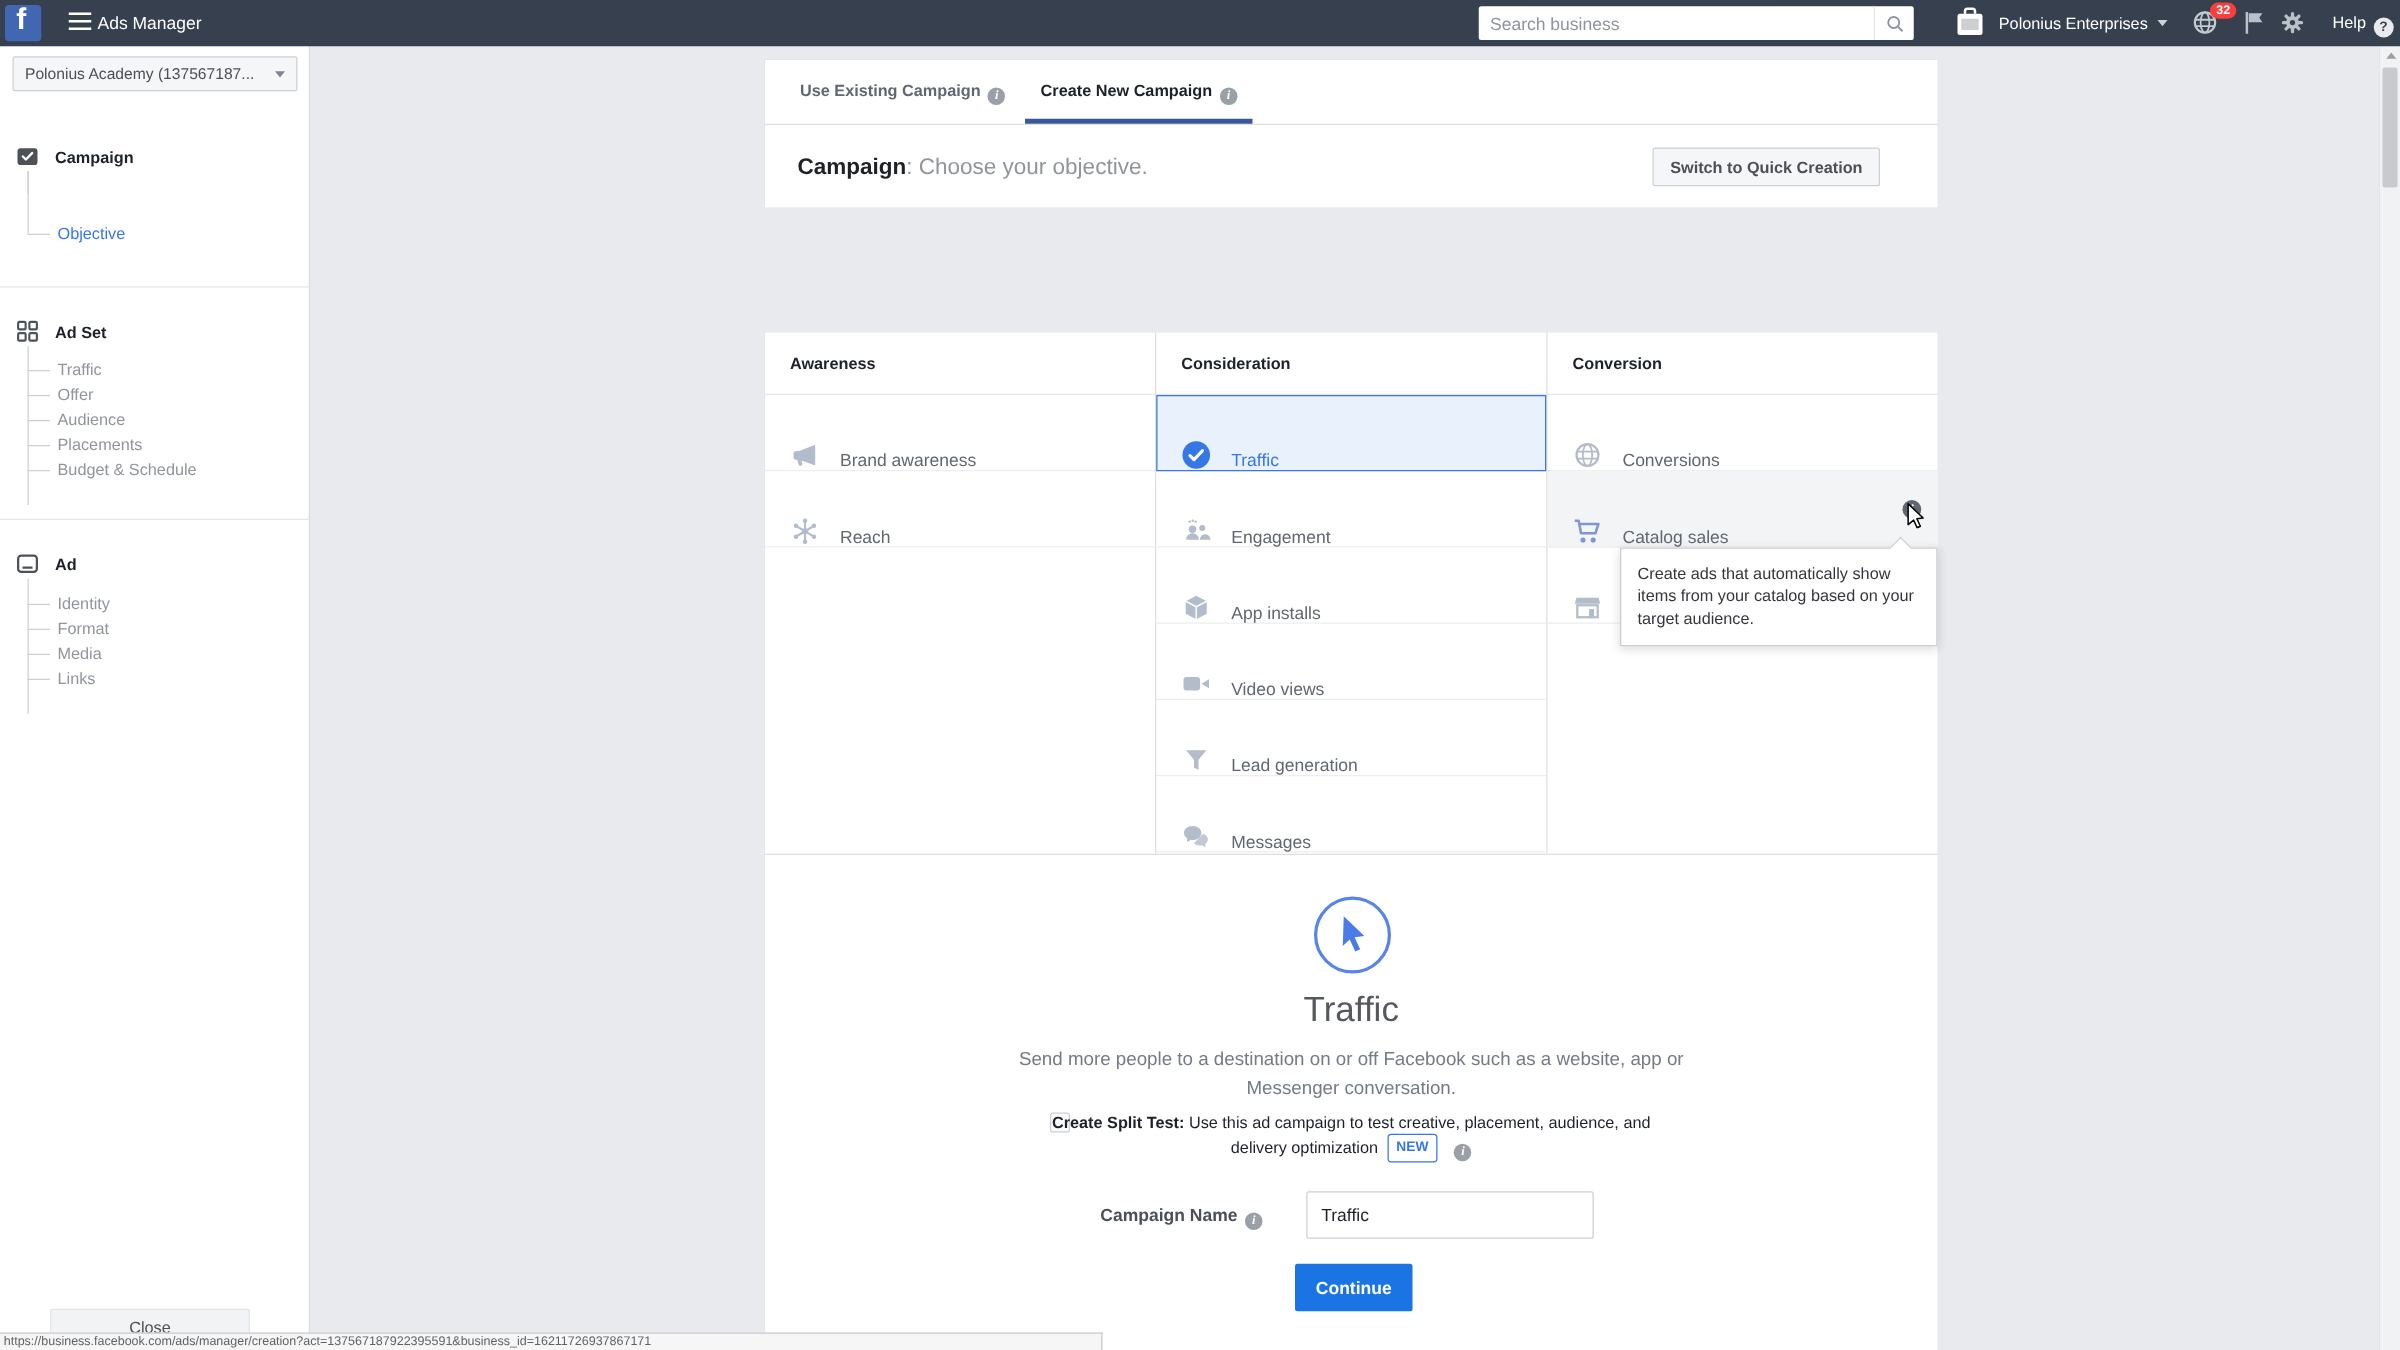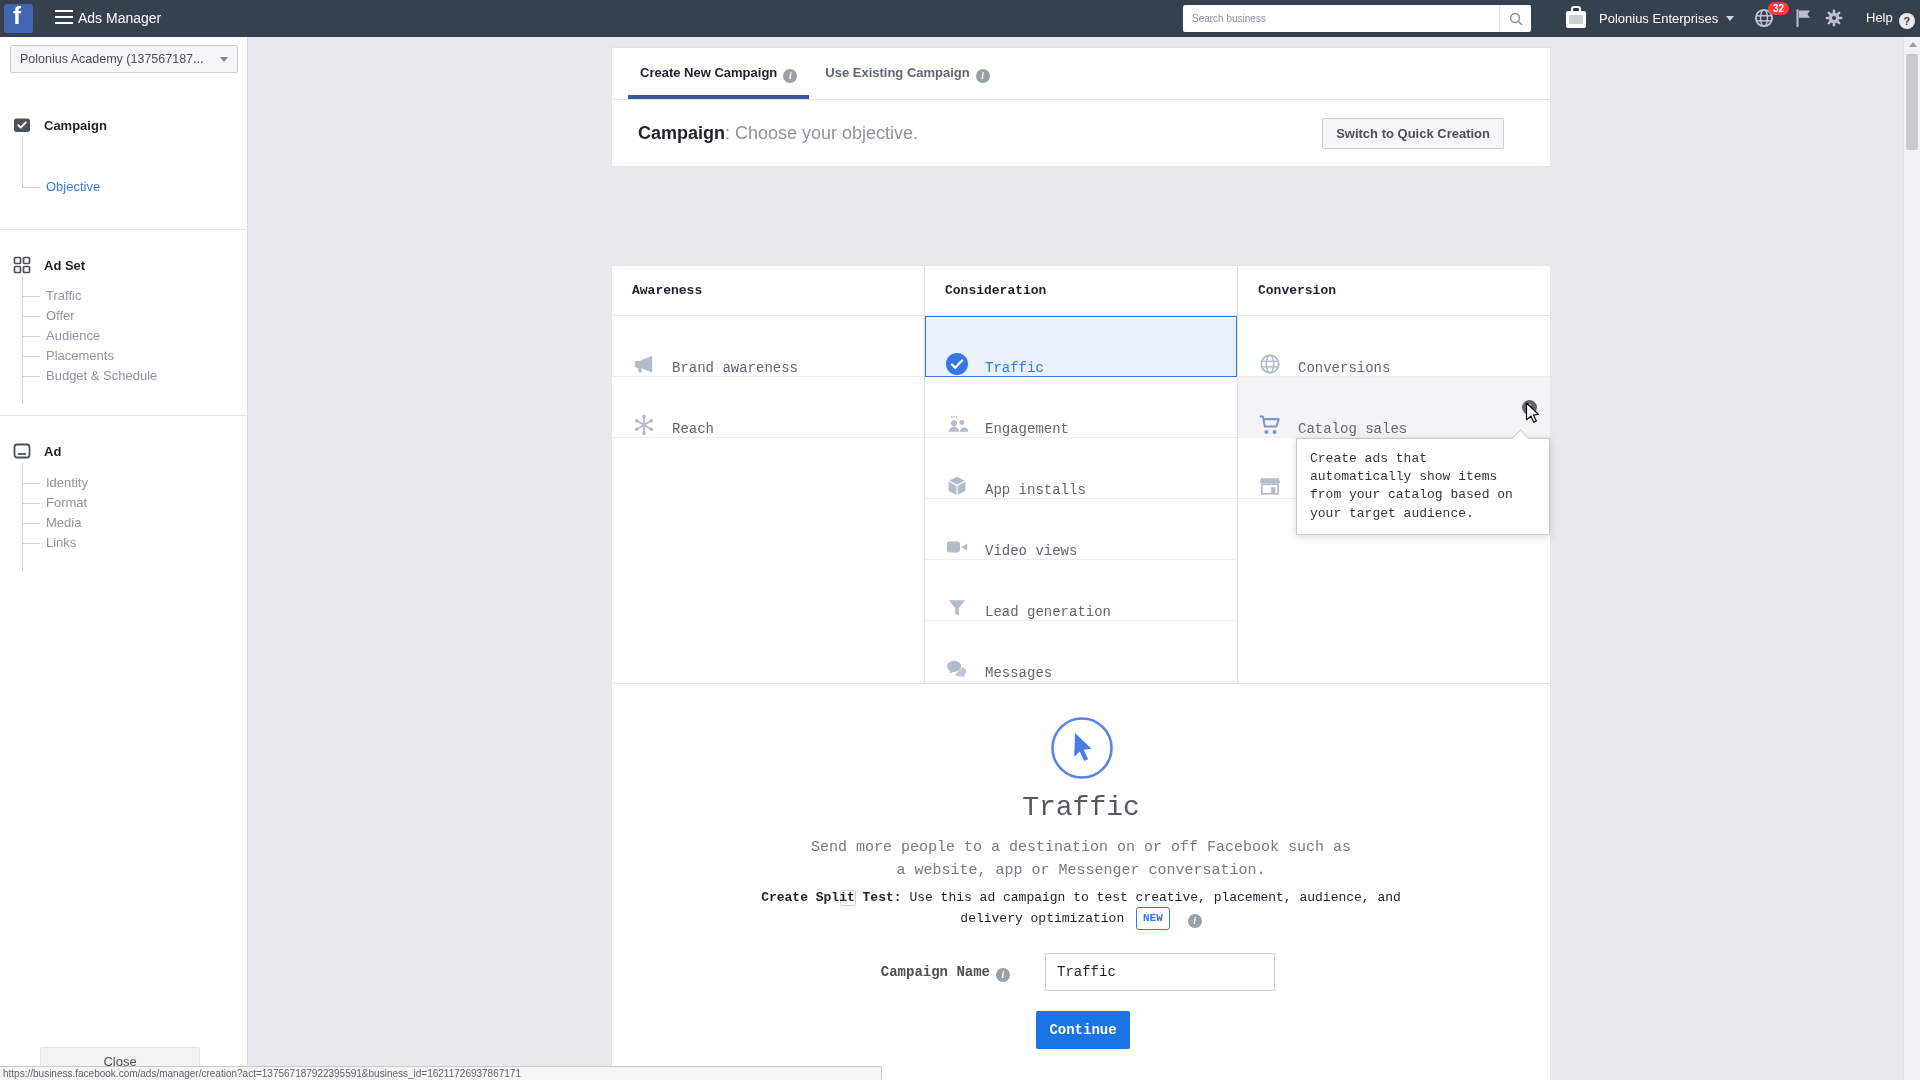--- a/index.html
+++ b/index.html
@@ -7,21 +7,21 @@
   body { font-family:"Liberation Sans", sans-serif; background:#e9eaed; position:relative; color:#1d2129; }
 
   
   .topbar { position:absolute; top:0; left:0; width:1920px; height:37px; background:#36404e; z-index:60; }
   .fb-logo { position:absolute; left:4px; top:4px; width:29px; height:29px; background:#4267b2; border-radius:3px; }
   .fb-logo::after { content:"f"; color:#fff; font-size:24px; font-weight:bold; position:absolute; left:9px; top:-2px; }
   .hamburger { position:absolute; left:55px; top:10px; width:18px; height:16px; cursor:pointer; }
   .hamburger span { display:block; height:2px; background:#fff; margin-bottom:4px; }
   .tb-title { position:absolute; left:78px; top:10px; color:#fff; font-size:14px; }
   .tb-search { position:absolute; left:1183px; top:5px; width:348px; height:27px; background:#fff; border-radius:2px; display:flex; align-items:center; }
-  .tb-search input { flex:1; border:none; outline:none; font-size:10px; padding:0 9px; color:#1d2129; font-family:inherit; background:transparent; }
+  .tb-search input { flex:1; border:none; outline:none; font-size:14px; padding:0 9px; color:#1d2129; font-family:inherit; background:transparent; }
   .tb-search input::placeholder { color:#8d949e; }
   .tb-search-btn { width:32px; height:27px; border-left:1px solid #e4e6e9; display:flex; align-items:center; justify-content:center; cursor:pointer; }
   .biz-chip { position:absolute; left:1563px; top:3px; display:flex; align-items:center; cursor:pointer; }
   .biz-name { color:#fff; font-size:13px; margin-left:10px; }
   .caret-down { width:0; height:0; border-left:4px solid transparent; border-right:4px solid transparent; border-top:5px solid #cfd4da; margin-left:8px; }
   .tb-ico { position:absolute; top:7px; cursor:pointer; }
   .badge { position:absolute; left:1768px; top:2px; background:#fa3e3e; color:#fff; font-size:10px; font-weight:bold; padding:1px 5px; border-radius:8px; z-index:2; }
   .tb-help { position:absolute; left:1866px; top:10px; color:#fff; font-size:13px; cursor:pointer; }
   .help-circle { display:inline-block; width:16px; height:16px; background:#e8eaed; border-radius:50%; color:#36404e; font-weight:bold; font-size:11px; text-align:center; line-height:16px; margin-left:6px; vertical-align:-3px; }
   .help-circle::after { content:"?"; }
@@ -54,21 +54,21 @@
   .info-i::after { content:"i"; font-style:italic; font-family:"Liberation Serif",serif; }
   .camp-row { display:flex; align-items:center; justify-content:space-between; height:67px; padding:0 46px 0 26px; }
   .camp-title { font-size:18px; }
   .camp-title b { color:#1d2129; }
   .camp-title span { color:#90949c; }
   .switch-btn { height:31px; background:#f5f6f7; border:1px solid #ccd0d5; border-radius:2px; font-size:13px; font-weight:bold; color:#4b4f56; padding:0 13px; line-height:29px; cursor:pointer; }
 
   .question { position:absolute; top:183px; left:1px; font-size:24px; color:#4b4f56; }
   .help-link { font-size:15px; color:#3578e5; margin-left:14px; cursor:pointer; }
 
-  .panel { position:absolute; top:228px; left:0; width:940px; bottom:0; background:#fff; border:1px solid #e2e5e9; border-bottom:none;font-family:Liberation Mono, monospace; }
+  .panel { position:absolute; top:228px; left:0; width:940px; bottom:0; background:#fff; border:1px solid #e2e5e9; border-bottom:none; }
   .obj-table { position:absolute; top:0; left:0; width:938px; height:418px; display:flex; border-bottom:1px solid #dddfe2; }
   .obj-col { width:313px; border-right:1px solid #dddfe2; }
   .obj-col:last-child { border-right:none; width:312px; }
   .obj-head { height:50px; line-height:50px; padding-left:20px; font-size:13px; font-weight:bold; color:#1d2129; border-bottom:1px solid #e4e6ea; }
   .obj-row { position:relative; height:61px; display:flex; align-items:flex-end; padding-left:20px; border-bottom:1px solid #edeef0; cursor:pointer; }
   .obj-row .oi { width:24px; height:24px; color:#b3bcca; flex:none; }
   .obj-row .olabel { font-size:14px; color:#606770; margin-left:16px; }
   .obj-row.selected { background:#e8f1fc; outline:1px solid #3a77e0; outline-offset:-1px; }
   .obj-row.selected .olabel { color:#3578e5; }
   .obj-row.hovered { background:#f3f4f6; }
@@ -217,25 +217,25 @@
   <div class="tree-item" style="top:478px;left:2px;">Media</div>
   <div class="tree-item" style="top:498px;left:2px;">Links</div>
 
   <div class="close-btn">Close</div>
 </div>
 
 <div class="main">
 
   <div class="card1">
     <div class="tabs">
+      <div class="tab">
+        <span>Use Existing Campaign</span><span class="info-i"></span>
+      </div>
       <div class="tab active">
         <span>Create New Campaign</span><span class="info-i"></span>
-      </div>
-      <div class="tab">
-        <span>Use Existing Campaign</span><span class="info-i"></span>
       </div>
     </div>
     <div class="camp-row">
       <div class="camp-title">
         <b>Campaign</b><span>: Choose your objective.</span>
       </div>
       <button class="switch-btn">Switch to Quick Creation</button>
     </div>
   </div>
 

